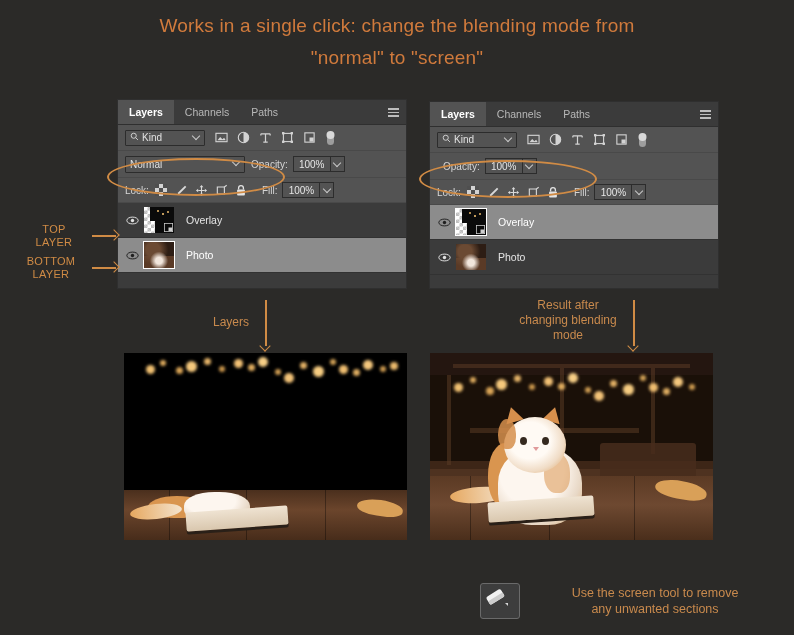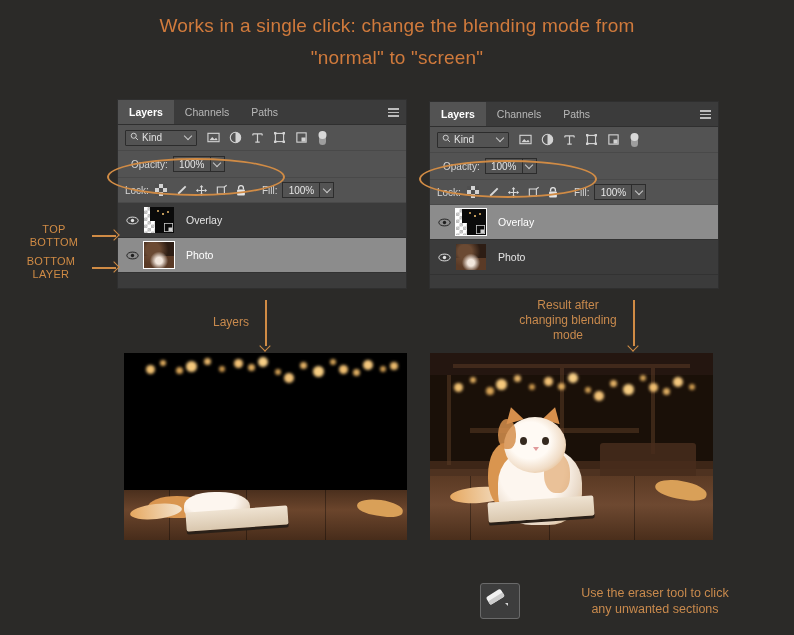--- a/index.html
+++ b/index.html
@@ -87,21 +87,21 @@
     margin-top: -2px;
     width: 7px; height: 4px;
   }
   .chev-glyph {
     display:block; width: 5px; height: 5px;
     border-left: 1.3px solid #c9c9c9;
     border-bottom: 1.3px solid #c9c9c9;
     transform: rotate(-45deg);
     margin-top: -3px;
   }
-  .kind-select { width: 72px; }
+  .kind-select { width: 80px; }
   .kind-select .search-ic { margin-right: 3px; }
   .blend-select { width: 120px; height: 17px; }
   .opacity-box, .fill-box {
     width: 38px; height: 16px;
     border: 1px solid #2c2c2c;
     background: #535353;
     display: flex; align-items: center; justify-content: center;
     font-size: 10px; color: #e6e6e6;
     box-sizing: border-box;
   }
@@ -357,20 +357,26 @@
         <span class="ps-icon">
           <svg width="11" height="15" viewBox="0 0 11 15">
               <rect x="2" y="4" width="7" height="10" rx="3.5" fill="#9d9d9d"></rect>
               <circle cx="5.5" cy="4" r="4" fill="#d9d9d9"></circle>
             </svg>
         </span>
       </div>
     </div>
 
     <div class="ps-row" style="height:26px;">
+      <div class="ps-select blend-select">
+        <span>Normal</span>
+        <span class="chev">
+            <span class="chev-glyph"></span>
+          </span>
+      </div>
       <span class="lbl" style="margin-left:6px;">Opacity:</span>
       <div class="opacity-box" style="margin-left:5px;">100%</div>
       <div class="mini-chev">
           <span class="chev-glyph"></span>
         </div>
     </div>
 
     <div class="ps-row">
       <span class="lbl">Lock:</span>
       <div class="icon-row" style="gap:7px; margin-left:6px;">
@@ -614,21 +620,21 @@
       </div>
 
     </div>
   </div>
 </div>
 
 <div class="ellipse" style="left:107px; top:158px; width:174px; height:34px;"></div>
 <div class="ellipse" style="left:419px; top:160px; width:174px; height:34px;"></div>
 
 <div class="ann-label" style="left:22px; top:223px; width:64px;">TOP
-BOTTOM</div>
+LAYER</div>
 <div class="arrow-h" style="left:92px; top:230px; width:26px;">
   <span class="shaft" style="width:24px;"></span>
     <span class="head"></span>
 </div>
 
 <div class="ann-label" style="left:14px; top:255px; width:74px;">BOTTOM
 LAYER</div>
 <div class="arrow-h" style="left:92px; top:262px; width:26px;">
   <span class="shaft" style="width:24px;"></span>
     <span class="head"></span>
@@ -737,14 +743,14 @@
 
 <div class="eraser-box" style="left:480px; top:583px;">
   <svg width="30" height="26" viewBox="0 0 30 26" style="display:block;">
     <g transform="rotate(-32 15 13)">
       <rect x="6" y="8" width="17" height="9" rx="2" fill="#f2f2f2"></rect>
       <rect x="6" y="12.5" width="17" height="4.5" rx="1.6" fill="#cccccc"></rect>
     </g>
     <path d="M24 19 L27 19 L27 22 Z" fill="#d6d6d6"></path>
   </svg>
 </div>
-<div class="eraser-note" style="left:528px; top:585px; width:254px;">Use the eraser tool to click
+<div class="eraser-note" style="left:528px; top:585px; width:254px;">Use the screen tool to remove
 any unwanted sections</div>
 
 </body></html>

